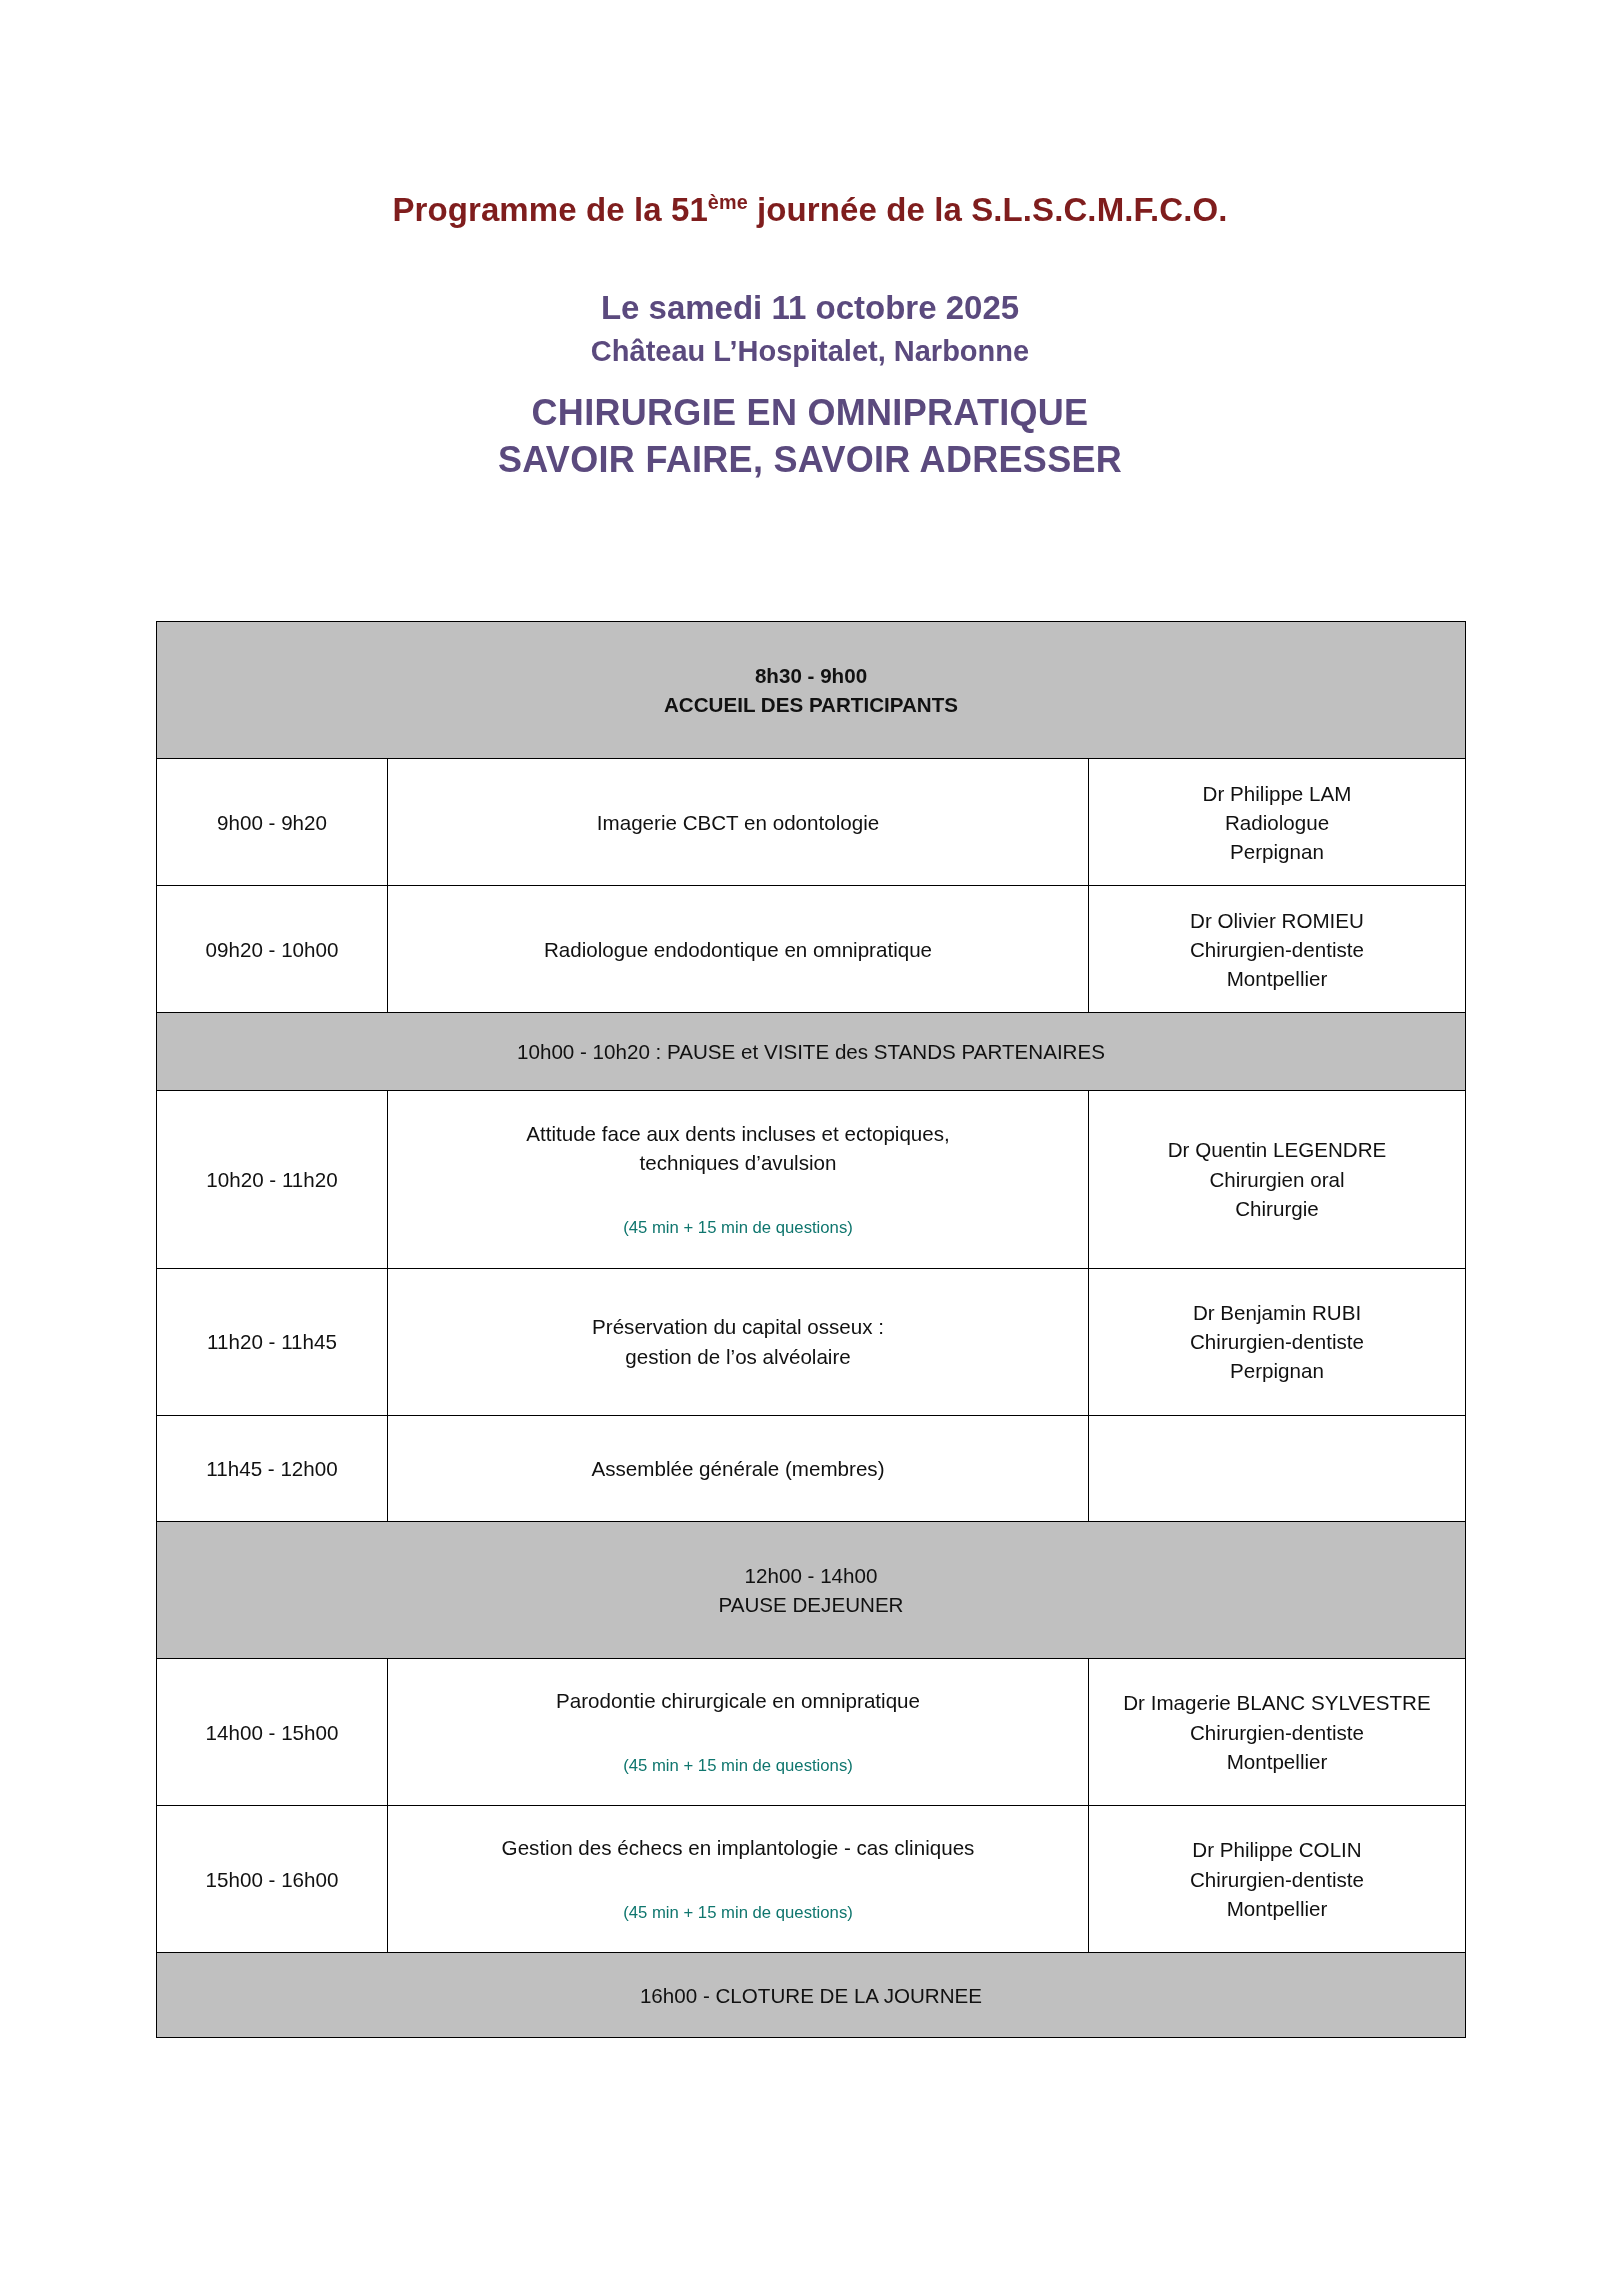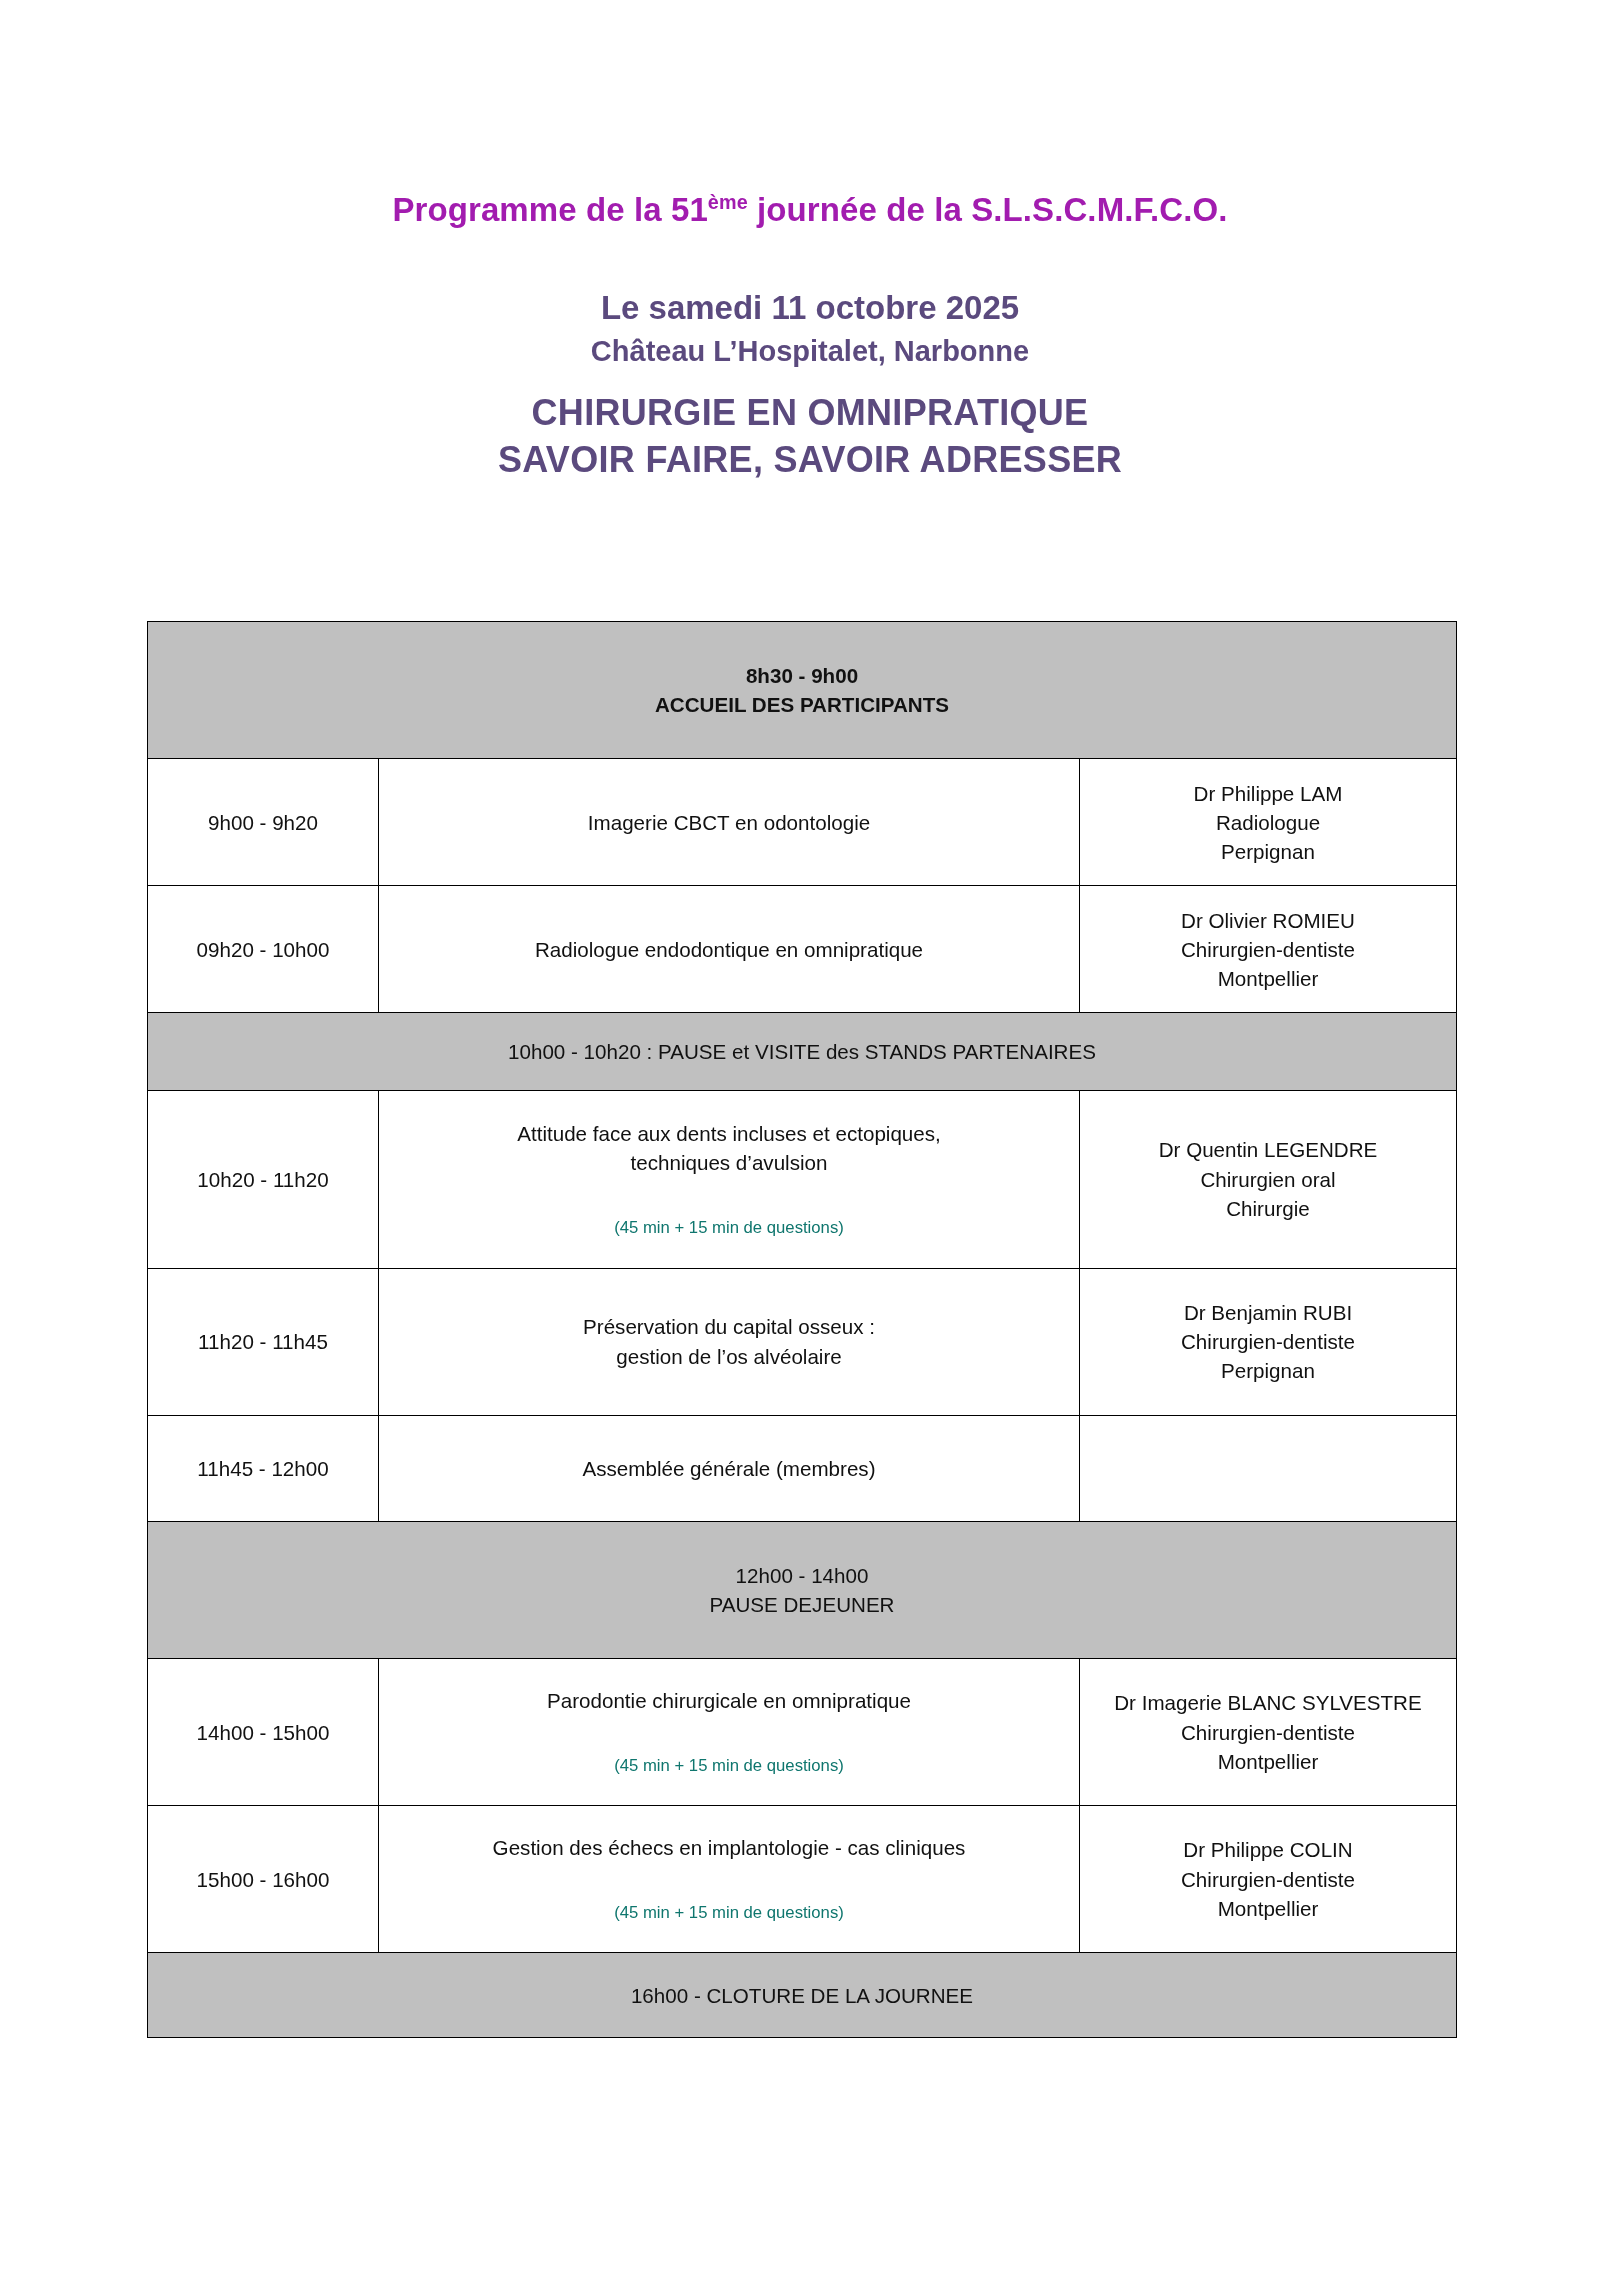--- a/index.html
+++ b/index.html
@@ -22,21 +22,21 @@
     height: 2293px;
     box-sizing: border-box;
   }
 
   
   .headings {
     text-align: center;
     padding-top: 192px;
   }
   .h-title {
-    color: #a21caf;
+    color: #7f1d1d;
     font-weight: bold;
     font-size: 33px;
     line-height: 1.1;
     letter-spacing: 0.1px;
   }
   .h-title sup {
     font-size: 0.60em;
     vertical-align: super;
     line-height: 0;
   }
@@ -59,21 +59,21 @@
     font-weight: bold;
     font-size: 36px;
     margin-top: 22px;
     line-height: 1.30;
     letter-spacing: 0.3px;
   }
 
   
   .prog-wrap {
     position: absolute;
-    left: 147px;
+    left: 156px;
     top: 621px;
     width: 1309px;
   }
   table.prog {
     border-collapse: collapse;
     width: 100%;
     table-layout: fixed;
   }
   table.prog td {
     border: 1.6px solid #000000;

